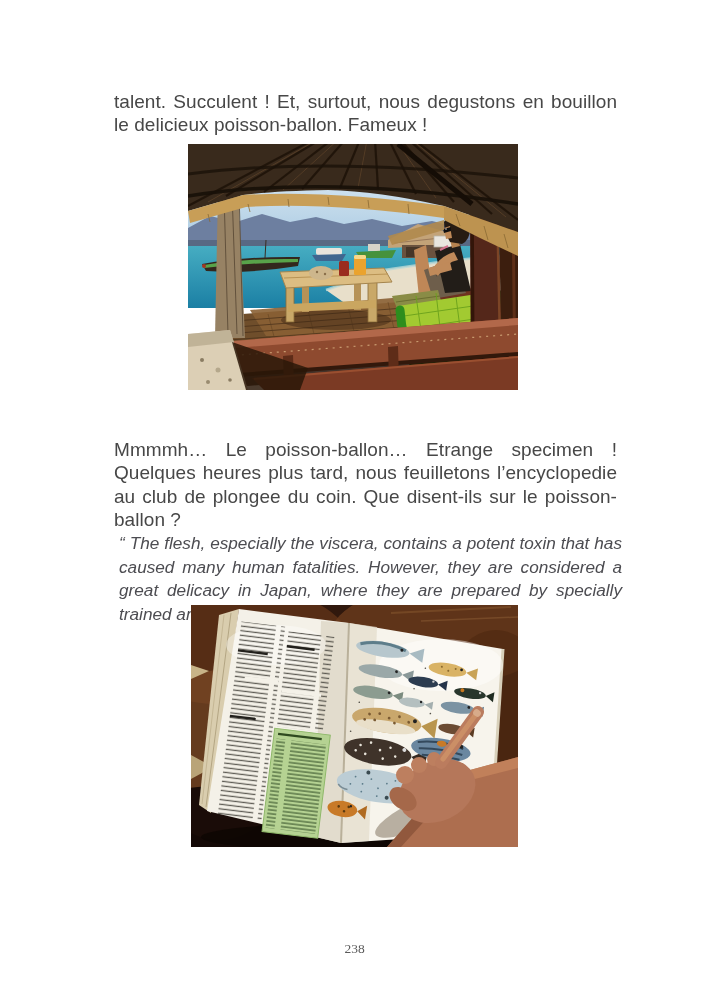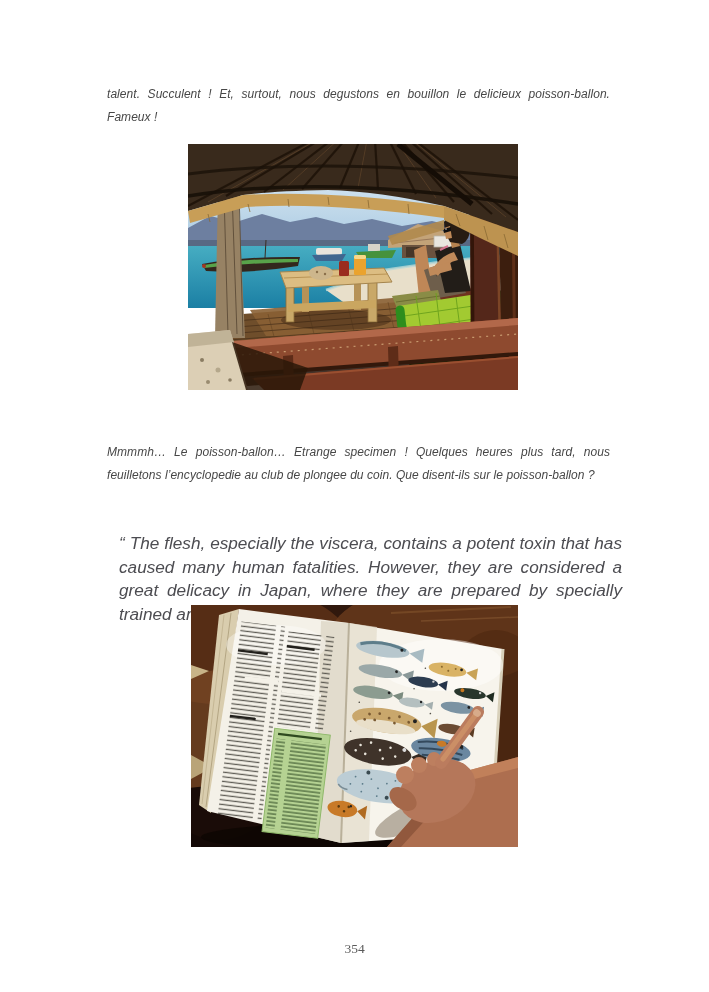--- a/index.html
+++ b/index.html
@@ -1,26 +1,26 @@
 <!DOCTYPE html>
 <html><head>
 <meta charset="utf-8">
 <style>
   html,body{margin:0;padding:0;}
   body{
     width:709px;height:992px;position:relative;background:#ffffff;
     font-family:"Liberation Sans","DejaVu Sans",sans-serif;overflow:hidden;
   }
   .para{
-    position:absolute;left:103px;width:503px;margin:4px;
-    font-size:12px;line-height:23.3px;color:#474747;
-    text-align:justify;text-align-last:left;letter-spacing:0.05px;font-style:italic;
+    position:absolute;left:103px;width:503px;margin:11px;
+    font-size:19px;line-height:23.3px;color:#474747;
+    text-align:justify;text-align-last:left;letter-spacing:0.05px;
   }
   #p1{top:79px;}
-  #p2{top:437px;}
+  #p2{top:427px;}
   .quote{
     position:absolute;left:103px;top:516px;width:503px;margin:16px;
     font-size:17.2px;line-height:23.6px;color:#4c4c51;font-style:italic;
     text-align:justify;text-align-last:left;
   }
   .photo{position:absolute;margin:0;padding:0;}
   #photo1{left:188px;top:144px;width:330px;height:246px;}
   #photo2{left:191px;top:605px;width:327px;height:242px;}
   .photo svg{display:block;width:100%;height:100%;}
   .pagenum{
@@ -405,15 +405,15 @@
         <circle cx="228" cy="160" r="8" fill="#bd7f5f"></circle>
         <circle cx="243" cy="154" r="7" fill="#bd7f5f"></circle>
         <ellipse cx="212" cy="194" rx="15" ry="10" fill="#a5684a" transform="rotate(35 212 194)"></ellipse>
         <line x1="250" y1="158" x2="287" y2="107" stroke="#bb7c5e" stroke-width="12" stroke-linecap="round"></line>
         <line x1="252" y1="154" x2="286" y2="108" stroke="#d09468" stroke-width="5" opacity="0.8" stroke-linecap="round"></line>
         <ellipse cx="286" cy="108" rx="3.5" ry="4" fill="#d8ab8a" transform="rotate(-54 286 108)"></ellipse>
       </g>
     </svg>
   </figure>
 
-  <div class="pagenum">354</div>
+  <div class="pagenum">238</div>
 
 </div>
 
 </body></html>

